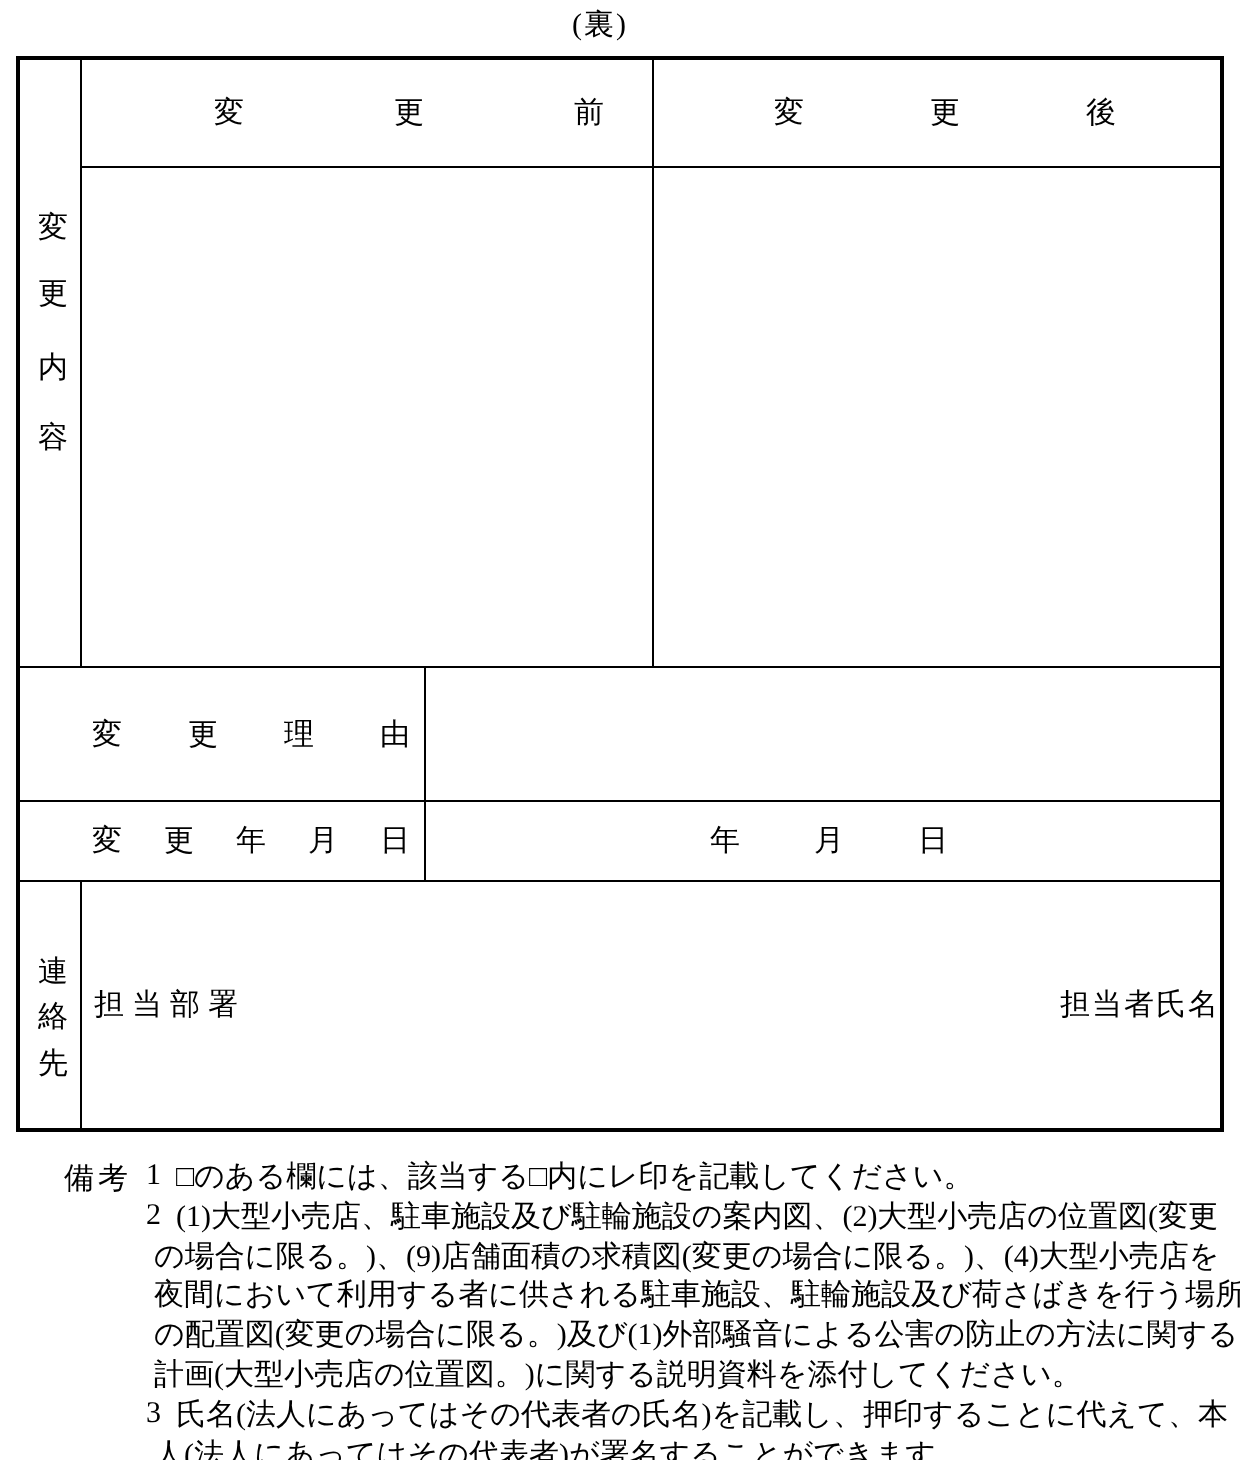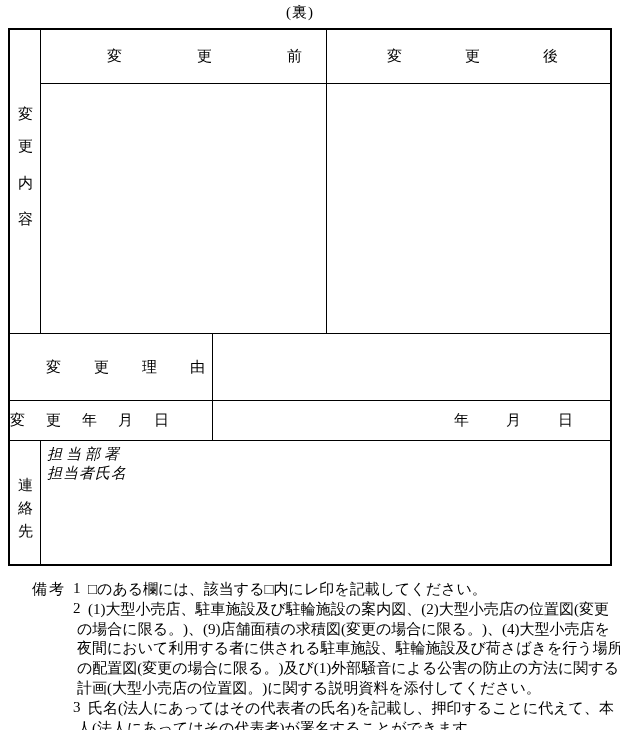--- a/index.html
+++ b/index.html
@@ -29,28 +29,27 @@
   }
   .vtext.henkou { letter-spacing:35px; padding-top:63px; }
   .vtext.renraku { letter-spacing:23px; padding-top:24px; }
 
   
   .hcell { display:flex; align-items:center; }
   .sp { white-space:nowrap; }
   .h-before  .sp { padding-left:66px; letter-spacing:75px; }
   .h-after   .sp { padding-left:60px; letter-spacing:63px; }
   .l-reason  .sp { padding-left:36px; letter-spacing:33px; }
-  .l-date    .sp { letter-spacing:21px; }
+  .l-date    .sp { padding-left:36px; letter-spacing:21px; }
   .v-date    .sp { padding-left:142px; letter-spacing:37px; }
 
   
   .contact-cell {
-    display:flex; flex-direction:column; justify-content:flex-start;
+    display:flex; flex-direction:row; justify-content:space-between;
     padding:4px 0;
-    font-style:italic;
   }
   .contact-line { display:flex; align-items:center; white-space:nowrap; }
   .contact-label { margin-left:6px; letter-spacing:4px; }
   .contact-label.tight { letter-spacing:1px; }
   .contact-suffix { margin-left:158px; }
 
   
   .notes { position:absolute; left:28px; top:580px; width:590px; }
   .notes-head { position:absolute; left:4px; top:0; letter-spacing:2px; }
   .note-item { position:relative; padding-left:49px; }
@@ -80,21 +79,21 @@
   <div class="cell bb" style="left:317px; top:54px; width:283px; height:250px;"></div>
 
   <div class="cell hcell l-reason br bb" style="left:0; top:304px; width:203px; height:67px;">
     <span class="sp">変更理由</span>
   </div>
   <div class="cell bb" style="left:203px; top:304px; width:397px; height:67px;"></div>
 
   <div class="cell hcell l-date br bb" style="left:0; top:371px; width:203px; height:40px;">
     <span class="sp">変更年月日</span>
   </div>
-  <div class="cell hcell v-date bb" style="left:203px; top:371px; width:397px; height:40px;justify-content:flex-end;">
+  <div class="cell hcell v-date bb" style="left:203px; top:371px; width:397px; height:40px;">
     <span class="sp">年月日</span>
   </div>
 
   <div class="cell vcell br" style="left:0; top:411px; width:31px; height:123px;">
     <span class="vtext renraku">連絡先</span>
   </div>
   <div class="cell contact-cell" style="left:31px; top:411px; width:569px; height:123px;">
     <div class="contact-line">
       <span class="contact-label">担当部署</span>
     </div>

